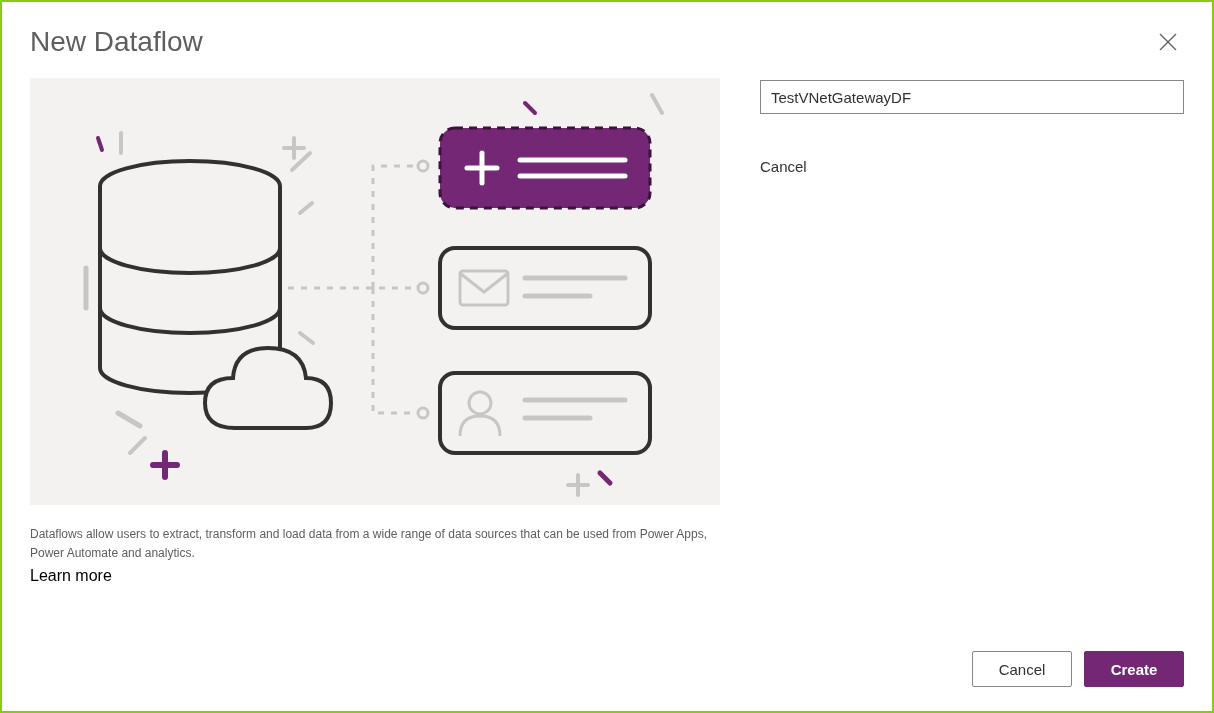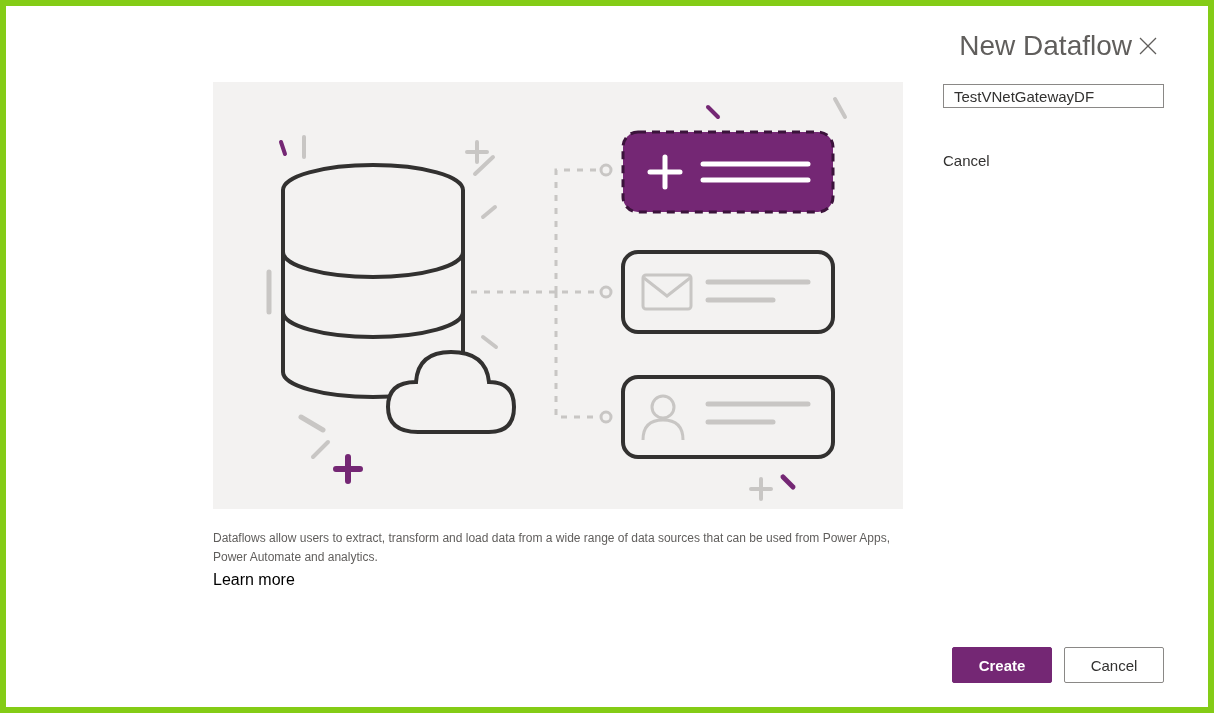--- a/index.html
+++ b/index.html
@@ -11,26 +11,25 @@
       font-family: "Segoe UI", -apple-system, BlinkMacSystemFont, sans-serif;
       background: #fff;
       color: #323130;
       width: 1214px;
       height: 713px;
       overflow: hidden;
     }
     .dialog {
       width: 100%;
       height: 100%;
-      border: 6px solid #84cc16;
+      border: 2px solid #84cc16;
       position: relative;
-      padding: 24px 44px;
+      padding: 24px 28px;
       display: flex;
       flex-direction: column;
-      align-items: flex-end;
     }
     .header {
       display: flex;
       justify-content: space-between;
       align-items: flex-start;
       margin-bottom: 20px;
     }
     .title {
       font-size: 28px;
       font-weight: 400;
@@ -76,21 +75,21 @@
       color: #323130;
       margin-bottom: 8px;
       display: block;
     }
     .required {
       color: #a4262c;
       margin-left: 4px;
     }
     .text-input {
       width: 100%;
-      height: 24px;
+      height: 34px;
       border: 1px solid #8a8886;
       padding: 4px 10px;
       font-size: 15px;
       font-family: inherit;
       color: #323130;
       outline: none;
     }
     .section-label {
       font-size: 15px;
       color: #323130;
@@ -259,17 +258,17 @@
     <div class="right-col">
       <input type="text" class="text-input" value="TestVNetGatewayDF" style="">
 
       <div class="section-label">Cancel</div>
 
     </div>
 
   </div>
 
   <div class="footer">
+    <button class="btn btn-secondary">Cancel</button>
     <button class="btn btn-primary">Create</button>
-    <button class="btn btn-secondary">Cancel</button>
   </div>
 
 </div>
 
 </body></html>

